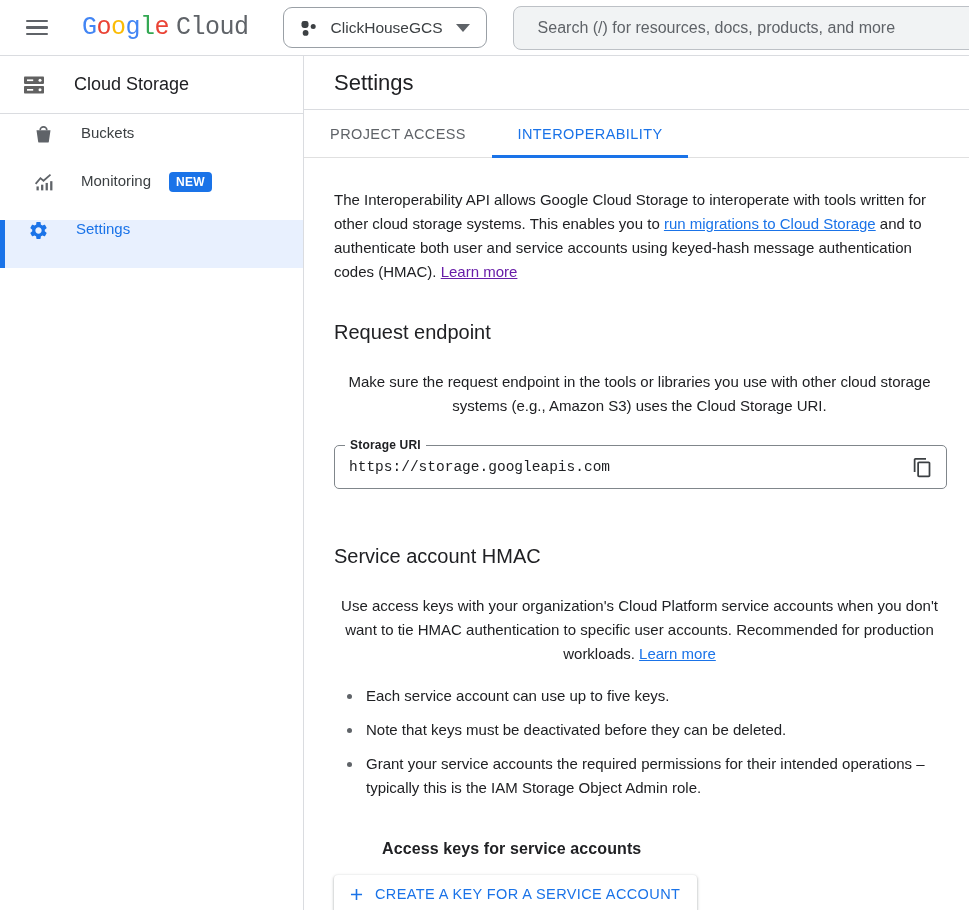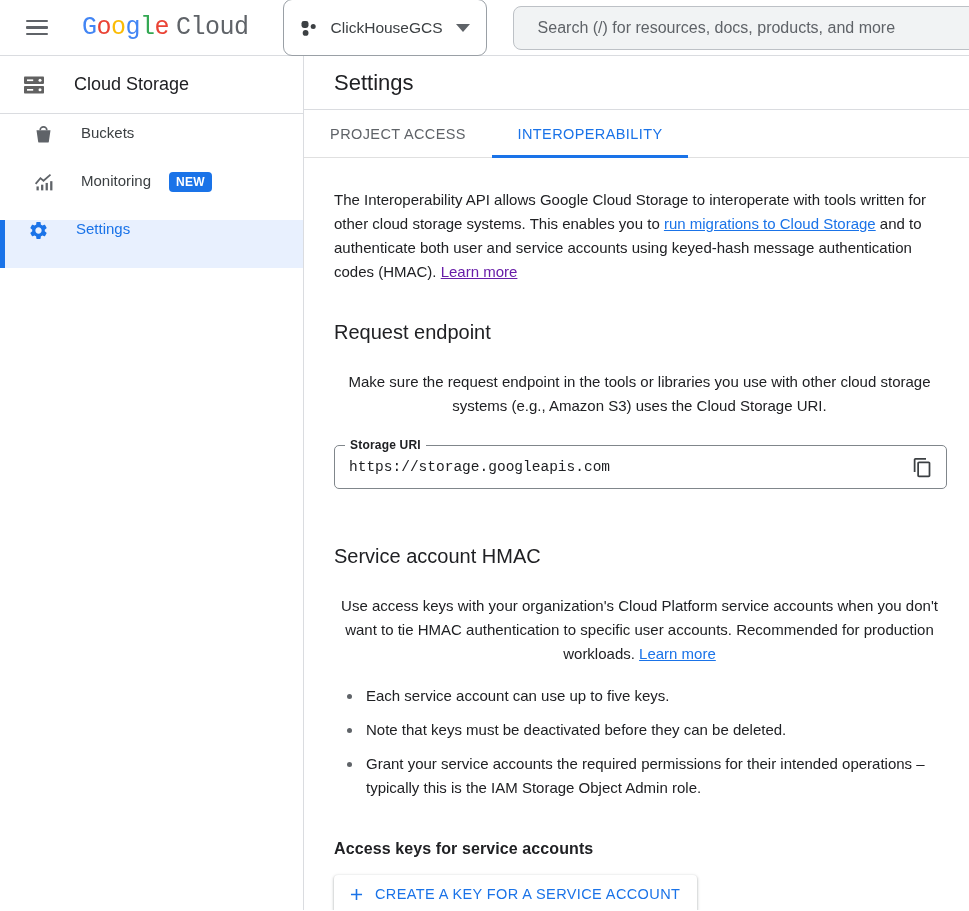--- a/index.html
+++ b/index.html
@@ -15,21 +15,21 @@
     font-family:"Liberation Sans",sans-serif;color:var(--text-dark);}
   
   .topbar{height:56px;display:flex;align-items:center;border-bottom:1px solid var(--divider);background:#fff;}
   .hamburger{width:28px;height:28px;margin-left:26px;display:flex;flex-direction:column;justify-content:center;gap:4px;background:none;border:none;cursor:pointer;}
   .hamburger span{display:block;height:2.4px;width:22px;background:var(--text-gray);border-radius:1px;}
   .logo{display:flex;align-items:baseline;margin-left:34px;font-size:25px;letter-spacing:-0.5px;cursor:pointer;font-family:Liberation Mono, monospace;}
   .logo .word{font-weight:500;}
   .logo .cloud{color:var(--text-gray);font-weight:400;margin-left:7px;}
   .c-blue{color:var(--google-blue);} .c-red{color:var(--google-red);}
   .c-yellow{color:var(--google-yellow);} .c-green{color:var(--google-green);}
-  .project-btn{margin-left:34px;height:57px;display:flex;align-items:center;gap:13px;
+  .project-btn{margin-left:34px;height:41px;display:flex;align-items:center;gap:13px;
     border:1px solid #9aa0a6;border-radius:9px;background:#fff;padding:0 16px 0 14px;cursor:pointer;}
   .project-btn .pname{font-size:15.5px;color:var(--text-mid);}
   .caret{width:0;height:0;border-left:7px solid transparent;border-right:7px solid transparent;border-top:8px solid var(--text-gray);}
   .search-box{margin-left:26px;height:44px;width:560px;flex:none;background:var(--search-bg);
     border:1px solid #bdc1c6;border-radius:8px;display:flex;align-items:center;padding:0 10px 0 24px;}
   .search-box input{border:none;background:transparent;outline:none;width:100%;
     font-family:"Liberation Sans",sans-serif;font-size:16px;color:var(--text-dark);}
   .search-box input::placeholder{color:var(--text-gray);opacity:1;}
   
   .layout{display:flex;height:854px;}
@@ -68,21 +68,21 @@
     border-radius:5px;display:flex;align-items:center;padding:0 10px 0 14px;background:#fff;}
   .field-label{position:absolute;top:-8px;left:10px;background:#fff;padding:0 5px;
     font-size:12px;font-weight:700;color:var(--text-dark);letter-spacing:.2px;}
   .field input{flex:1;border:none;outline:none;background:transparent;
     font-family:"Liberation Mono",monospace;font-size:14.5px;color:var(--text-dark);}
   .icon-btn{width:28px;height:28px;border:none;background:none;display:flex;align-items:center;justify-content:center;cursor:pointer;flex:none;}
   .hmac-section h2{margin-top:56px;}
   ul.hmac-list{margin-top:18px;list-style:none;}
   ul.hmac-list li{position:relative;padding-left:32px;margin-bottom:10px;}
   ul.hmac-list li::before{content:"";position:absolute;left:13px;top:10px;width:5px;height:5px;border-radius:50%;background:var(--text-gray);}
-  h3.sub{font-size:16px;font-weight:700;color:var(--text-dark);margin-top:40px;letter-spacing:.1px;}
+  h3.sub{font-size:16px;font-weight:700;color:var(--text-dark);margin-top:40px;letter-spacing:.1px;margin-left:48px;}
   h3.sub + p{margin-top:12px;}
   .create-btn{margin-top:17px;height:38px;display:inline-flex;align-items:center;gap:9px;
     background:#fff;border:none;border-radius:4px;padding:0 17px 0 13px;cursor:pointer;
     box-shadow:0 1px 2px 0 rgba(60,64,67,.3),0 1px 3px 1px rgba(60,64,67,.15);}
   .create-btn .btn-label{color:var(--accent-blue);font-size:14.5px;font-weight:500;letter-spacing:.4px;}
 </style>
 </head>
 <body>
 
 <div class="screen">

